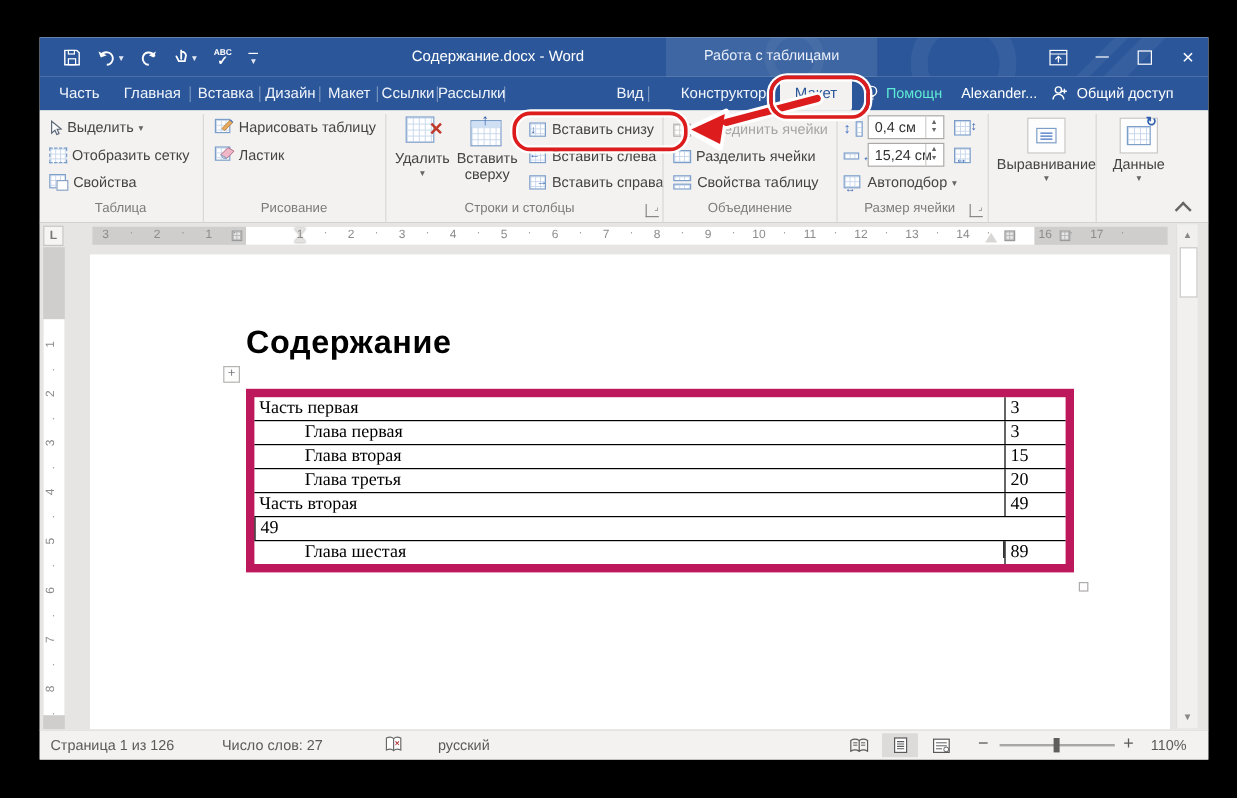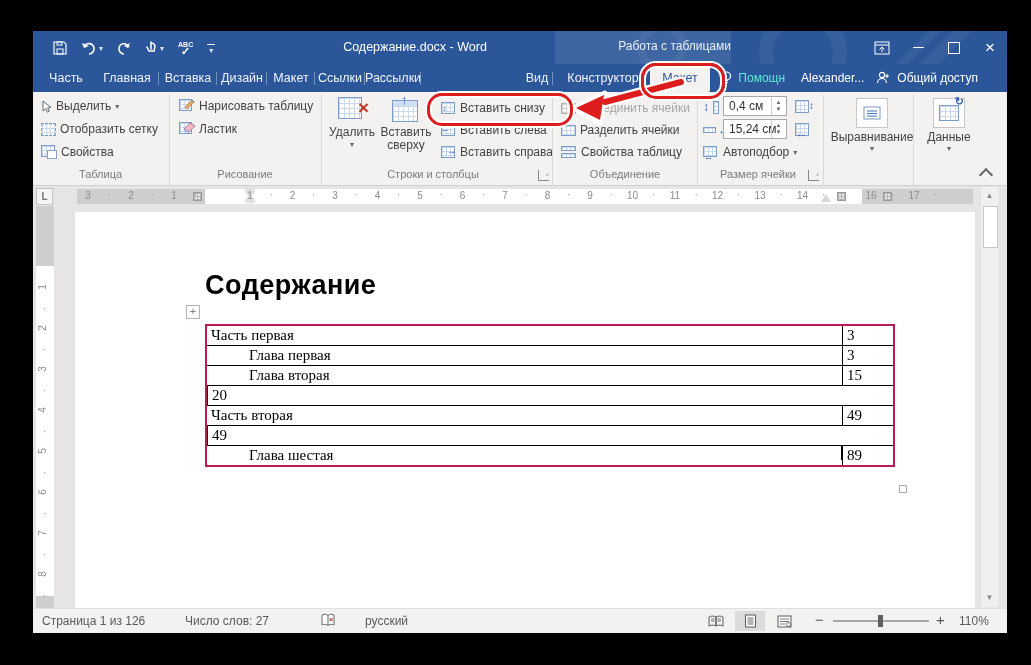--- a/index.html
+++ b/index.html
@@ -7,21 +7,21 @@
        font-family:"Liberation Sans",sans-serif;-webkit-font-smoothing:antialiased}
   .abs{position:absolute}
   .win{position:absolute;left:33px;top:31px;width:974px;height:602px;background:#f3f2f1;font-size:12px;color:#444;overflow:hidden}
 
   
   .titlebar{position:absolute;left:0;top:0;width:100%;height:33px;background:#2b579a;color:#fff;overflow:hidden}
   .tabrow{position:absolute;left:0;top:33px;width:100%;height:28px;background:#2b579a;overflow:visible}
   .deco{position:absolute;border-radius:50%;border:14px solid rgba(255,255,255,.05)}
   .deco2{position:absolute;background:rgba(255,255,255,.05);transform:rotate(45deg)}
   .ctxpanel{position:absolute;left:522px;top:0;width:176px;height:61px;background:rgba(255,255,255,.09)}
-  .ctxlabel{position:absolute;left:0;top:8px;width:100%;text-align:right;font-size:12px;color:#e8eef8;white-space:nowrap}
+  .ctxlabel{position:absolute;left:0;top:8px;width:100%;text-align:center;font-size:12px;color:#e8eef8;white-space:nowrap}
   .wtitle{position:absolute;left:287px;top:9px;width:190px;text-align:center;font-size:12.5px;color:#fff;white-space:nowrap}
   .qat{position:absolute;left:20px;top:4px;height:26px;display:flex;align-items:center;gap:14px;color:#fff}
   .qat .qbtn{display:flex;align-items:center;gap:2px;cursor:default}
   .ddw{font-size:8px;color:#dfe6f2}
   .winctl{position:absolute;top:0;height:33px;width:34px;display:flex;align-items:center;justify-content:center;color:#fff;font-size:14px}
   .tab{position:absolute;top:0;height:28px;line-height:28px;color:#f0f4fa;font-size:12.5px;text-align:center;white-space:nowrap;cursor:default}
   .tab.mid::after{content:"";position:absolute;right:0;top:8px;height:13px;width:1px;background:rgba(255,255,255,.35)}
   .tab.activectx{background:#f3f2f1;color:#2b579a;border-radius:2px}
   .rightacct{position:absolute;top:0;height:28px;line-height:28px;color:#fff;font-size:12px;white-space:nowrap}
 
@@ -57,21 +57,21 @@
   .corner{position:absolute;left:3px;top:2px;width:17px;height:17px;background:#f6f5f4;border:1px solid #c6c4c2;box-sizing:border-box;
           color:#777;font-weight:bold;font-size:10px;text-align:center;line-height:15px}
   .rgrid{position:absolute;top:3px;width:9px;height:9px;box-sizing:border-box;border:1px solid #9a9a9a;background:#e8e8e8;
          background-image:linear-gradient(#b5b5b5 1px,transparent 1px),linear-gradient(90deg,#b5b5b5 1px,transparent 1px);background-size:3px 3px}
   .tri-r{position:absolute;top:5px;width:0;height:0;border-left:5px solid transparent;border-right:5px solid transparent;border-bottom:8px solid #d9d7d5}
   .ind{position:absolute;left:168px;top:1px;width:10px}
   .ind .t1{width:0;height:0;border-left:5px solid transparent;border-right:5px solid transparent;border-top:6px solid #e4e2e0;margin:0 auto;filter:drop-shadow(0 0 1px #999)}
   .ind .t2{width:0;height:0;border-left:5px solid transparent;border-right:5px solid transparent;border-bottom:6px solid #e4e2e0;margin:0 auto;filter:drop-shadow(0 0 1px #999)}
   .page{position:absolute;left:42px;top:26px;width:900px;height:396px;background:#fff}
   .heading{position:absolute;left:130px;top:58px;font-size:27px;font-weight:bold;color:#000000;letter-spacing:.5px}
-  .ttable{position:absolute;left:130px;top:112px;width:690px;border:2px solid #be185d;box-sizing:border-box;font-family:"Liberation Serif",serif;font-size:15px;color:#000}
+  .ttable{position:absolute;left:130px;top:112px;width:690px;border:7px solid #be185d;box-sizing:border-box;font-family:"Liberation Serif",serif;font-size:15px;color:#000}
   .trow{display:flex;height:19px;line-height:18px;border-bottom:1px solid #000}
   .trow:last-child{border-bottom:none}
   .trow .c1{flex:1;padding-left:4px;overflow:hidden;white-space:nowrap}
   .trow .c1.ind40{padding-left:42px}
   .trow .c2{width:46px;border-left:1px solid #000;padding-left:4px}
   .cursorbar{display:inline-block;width:1.5px;height:14px;background:#000;vertical-align:-2px;margin-left:1px}
   .movehandle{position:absolute;left:111px;top:93px;width:14px;height:14px;background:#fdfdfd;border:1px solid #b5b3b1;box-sizing:border-box;
               color:#7a7a7a;font-size:11px;line-height:11px;text-align:center}
   .resizehandle{position:absolute;left:824px;top:273px;width:8px;height:8px;background:#fff;border:1px solid #adabab;box-sizing:border-box}
   .scroll{position:absolute;right:9px;top:1px;width:17px;height:420px;background:#f1f0ef;border-left:1px solid #e3e1df}
@@ -164,21 +164,21 @@
   </div>
 
   <div class="tabrow">
     <div class="tab" style="left:8px;width:50px">Часть</div>
     <div class="tab mid" style="left:62px;width:64px">Главная</div>
     <div class="tab mid" style="left:126px;width:58px">Вставка</div>
     <div class="tab mid" style="left:184px;width:50px">Дизайн</div>
     <div class="tab mid" style="left:234px;width:48px">Макет</div>
     <div class="tab mid" style="left:282px;width:50px">Ссылки</div>
     <div class="tab mid" style="left:332px;width:56px">Рассылки</div>
-    <div class="tab mid" style="left:488px;width:32px">Вид</div>
+    <div class="tab mid" style="left:476px;width:32px">Вид</div>
     <div class="tab" style="left:524px;width:92px">Конструктор</div>
     <div class="tab activectx" style="left:617px;width:60px">Макет</div>
     <span class="rightacct" style="left:688px">
       <svg width="11" height="14" viewBox="0 0 11 14" style="vertical-align:-3px">
           <circle cx="5.5" cy="5" r="4" fill="none" stroke="#fff" stroke-width="1.2"></circle>
           <path d="M4 9.5 h3 M4 11.5 h3" stroke="#fff"></path>
         </svg>
       <span style="color:#5eead4;margin-left:3px">Помощн</span>
     </span>
     <span class="rightacct" style="left:768px">Alexander...</span>
@@ -400,20 +400,21 @@
           </div>
         <div class="trow">
             <span class="c1 ind40">Глава первая</span>
             <span class="c2">3</span>
           </div>
         <div class="trow">
             <span class="c1 ind40">Глава вторая</span>
             <span class="c2">15</span>
           </div>
         <div class="trow">
+            <span class="c1 ind40">Глава третья</span>
             <span class="c2">20</span>
           </div>
         <div class="trow">
             <span class="c1">Часть вторая</span>
             <span class="c2">49</span>
           </div>
         <div class="trow">
             <span class="c2">49</span>
           </div>
         <div class="trow">

